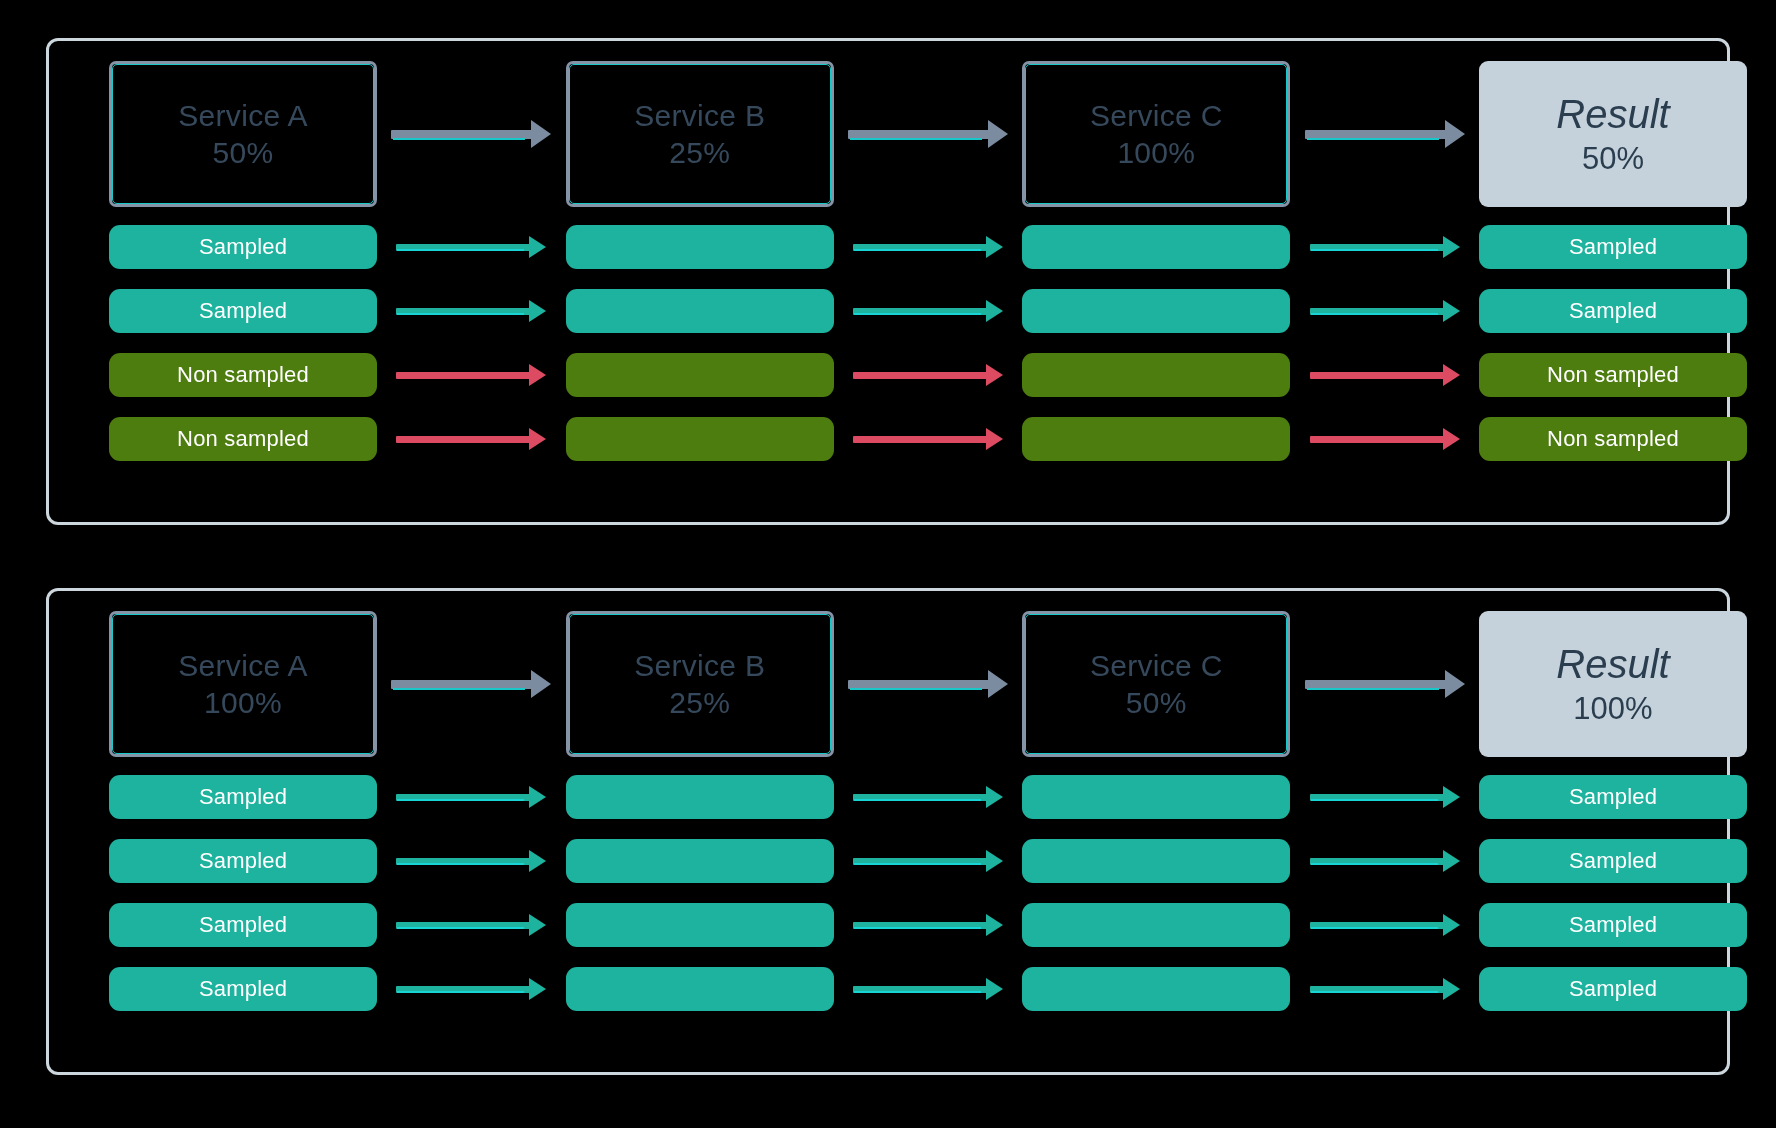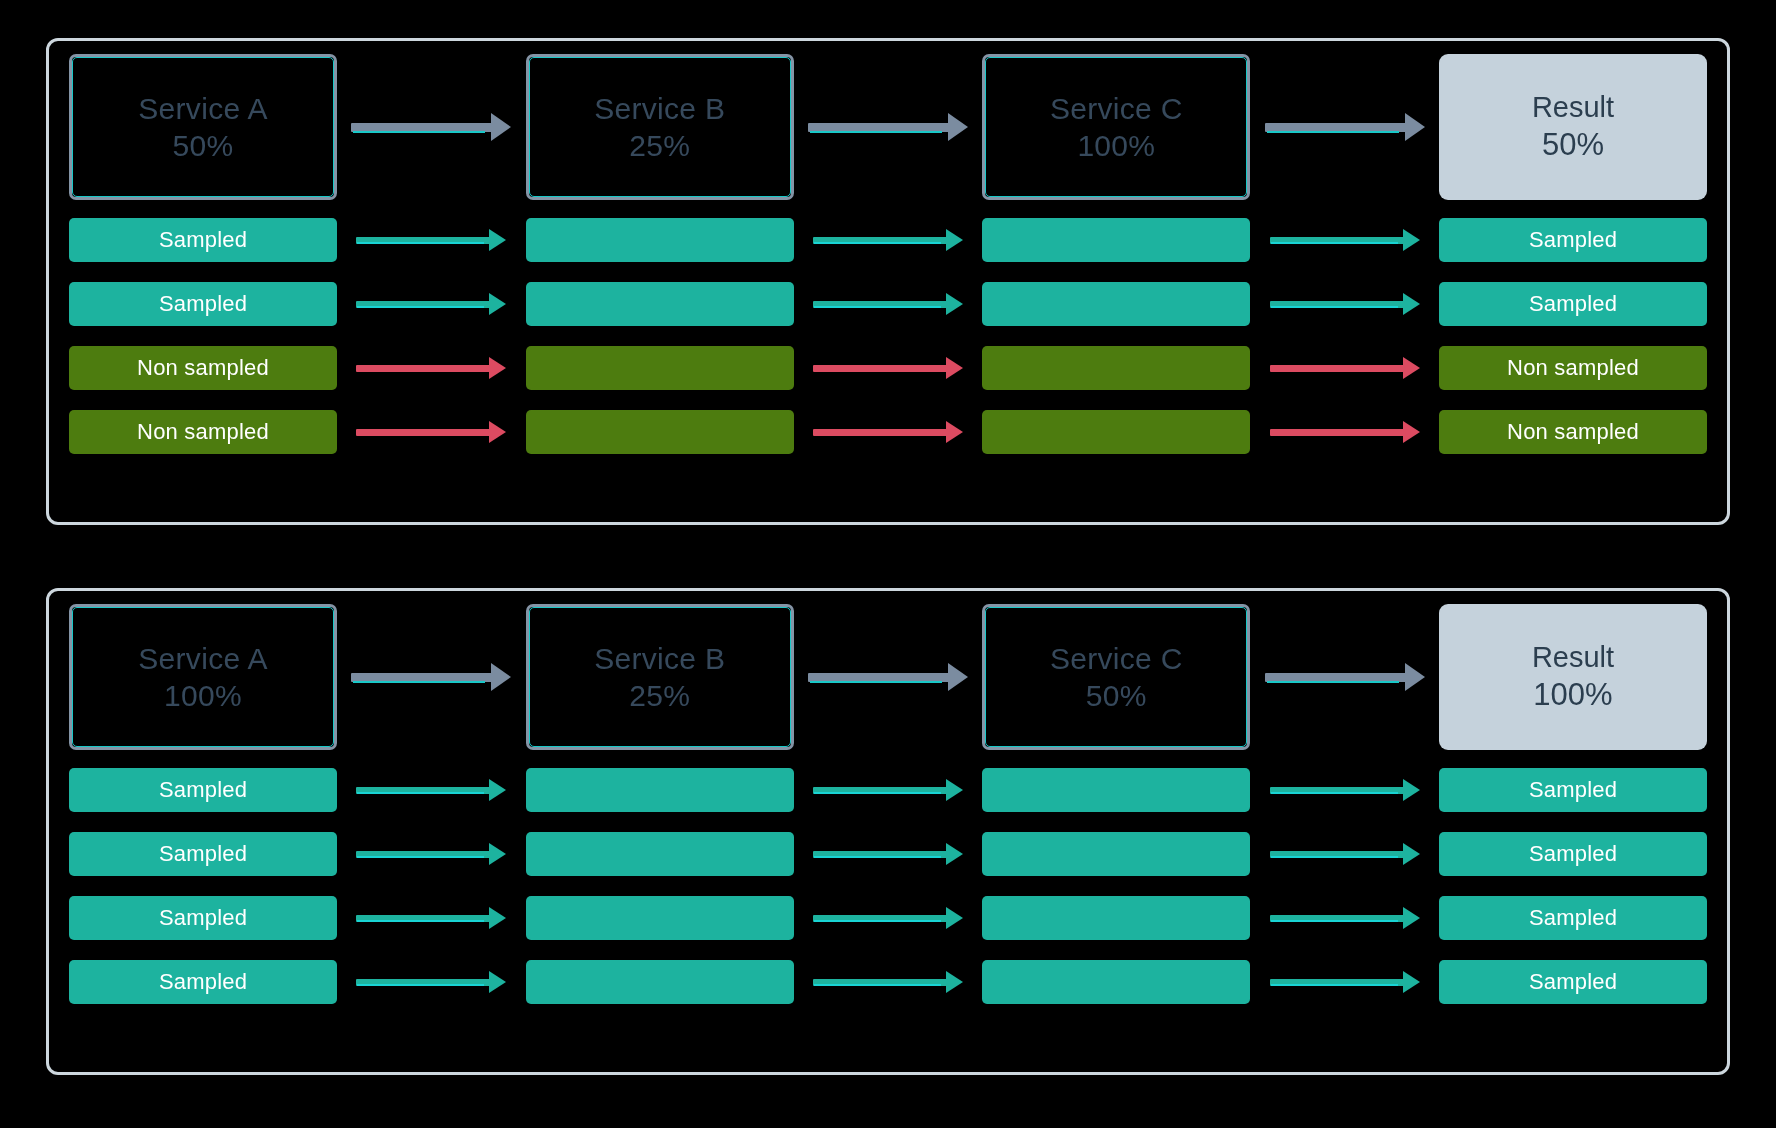--- a/index.html
+++ b/index.html
@@ -26,21 +26,22 @@
     border-radius: 12px;
     background: #000000;
   }
   #panel-0 { top: 38px;  height: 487px; }
   #panel-1 { top: 588px; height: 487px; }
 
   .panel-inner {
     position: relative;
     width: 100%;
     height: 100%;
-    padding: 13px 20px 16px 20px;
+    padding: 20px 20px 16px 20px;
+    margin-left: 40px;
   }
 
   
   .service-row {
     position: relative;
     display: flex;
     align-items: center;
     height: 146px;
     margin-bottom: 18px;
   }
@@ -90,21 +91,21 @@
     height: 146px;
     border-radius: 9px;
     background: #c5d2dc;
     display: flex;
     flex-direction: column;
     align-items: center;
     justify-content: center;
     color: #2b3e4f;
     line-height: 1.24;
   }
-  .result-box .svc-title { font-size: 29px; }
+  .result-box .svc-title { font-size: 40px; font-style: italic; }
   .result-box .svc-pct   { font-size: 31px; }
 
   
   .arrow {
     position: relative;
     width: 160px;
     height: 22px;
     display: flex;
     align-items: center;
   }
@@ -163,21 +164,21 @@
     align-items: center;
     height: 44px;
     margin-bottom: 20px;
   }
   .trace-row:last-child { margin-bottom: 0; }
 
   .bar {
     flex: 0 0 auto;
     width: 268px;
     height: 44px;
-    border-radius: 5px;
+    border-radius: 11px;
     display: flex;
     align-items: center;
     justify-content: center;
     color: #ffffff;
     font-size: 22px;
     letter-spacing: .2px;
   }
   .bar.sampled     { background: #1db39f; }
   .bar.non-sampled { background: #4d7c0f; }
 </style>

